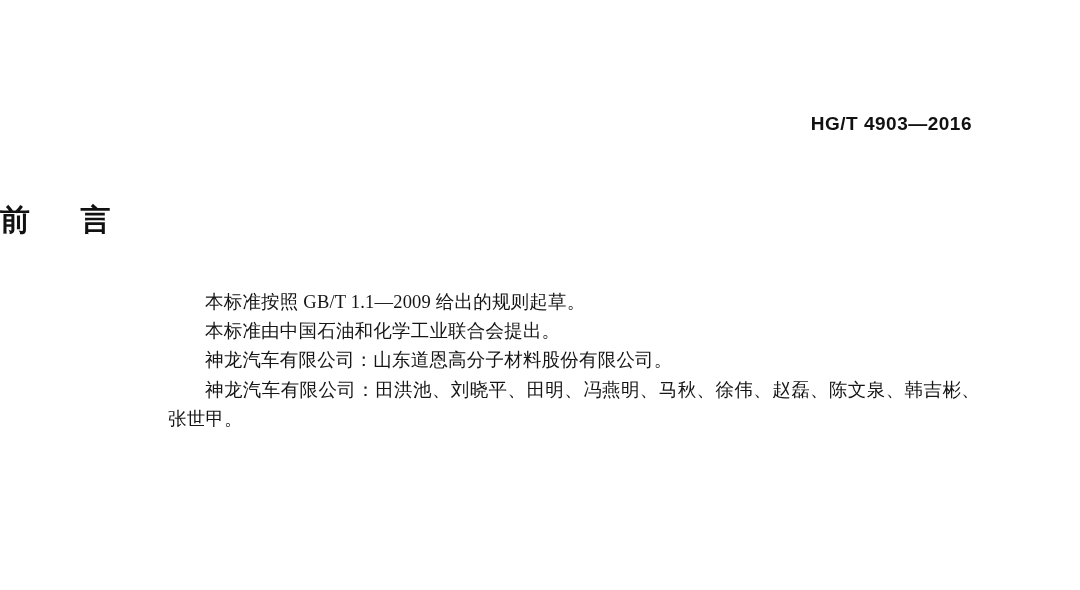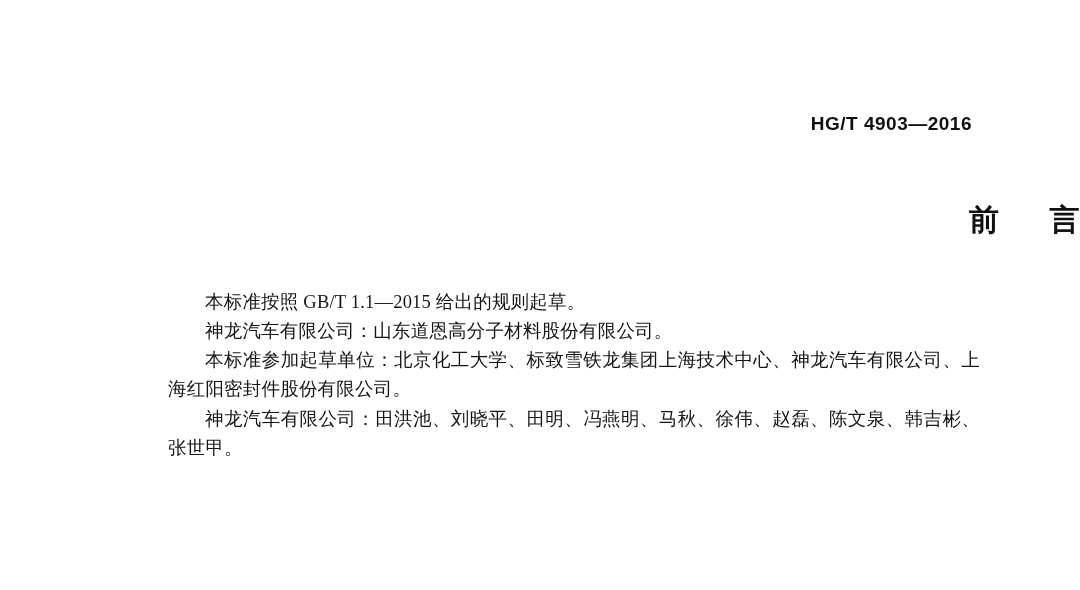--- a/index.html
+++ b/index.html
@@ -30,21 +30,21 @@
     font-weight: 700;
     letter-spacing: 0.5px;
     color: #111;
     white-space: nowrap;
   }
   .doc-title {
     position: absolute;
     top: 200px;
     left: 0;
     width: 1080px;
-    text-align: right;
+    text-align: left;
     font-size: 30px;
     font-weight: 700;
     letter-spacing: 0.5px;
     color: #111;
   }
   .doc-title .gap {
     display: inline-block;
     width: 34px;
   }
   .body-block {
@@ -75,20 +75,20 @@
 
   <div class="header-code">HG/T 4903—2016</div>
 
   <div class="doc-title">
     <span>前</span>
     <span class="gap"></span>
     <span>言</span>
   </div>
 
   <div class="body-block">
-    <p class="para indent">本标准按照 GB/T 1.1—2015 给出的规则起草。</p>
+    <p class="para indent">本标准按照 GB/T 1.1—2009 给出的规则起草。</p>
+    <p class="para indent">本标准由中国石油和化学工业联合会提出。</p>
     <p class="para indent">神龙汽车有限公司：山东道恩高分子材料股份有限公司。</p>
-    <p class="para indent">本标准参加起草单位：北京化工大学、标致雪铁龙集团上海技术中心、神龙汽车有限公司、上海红阳密封件股份有限公司。</p>
     <div class="spacer-small"></div>
     <p class="para indent">神龙汽车有限公司：田洪池、刘晓平、田明、冯燕明、马秋、徐伟、赵磊、陈文泉、韩吉彬、张世甲。</p>
   </div>
 
 </div>
 
 </body></html>

